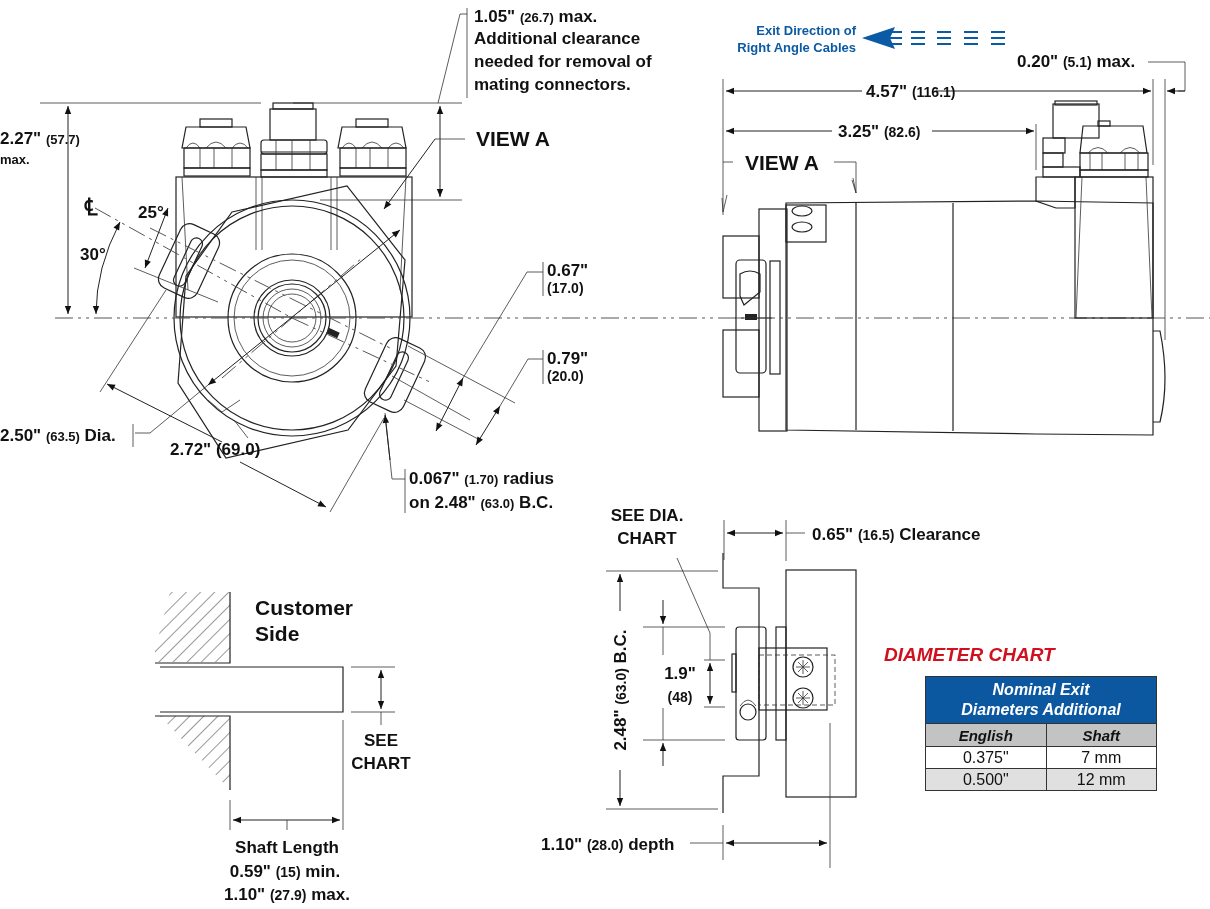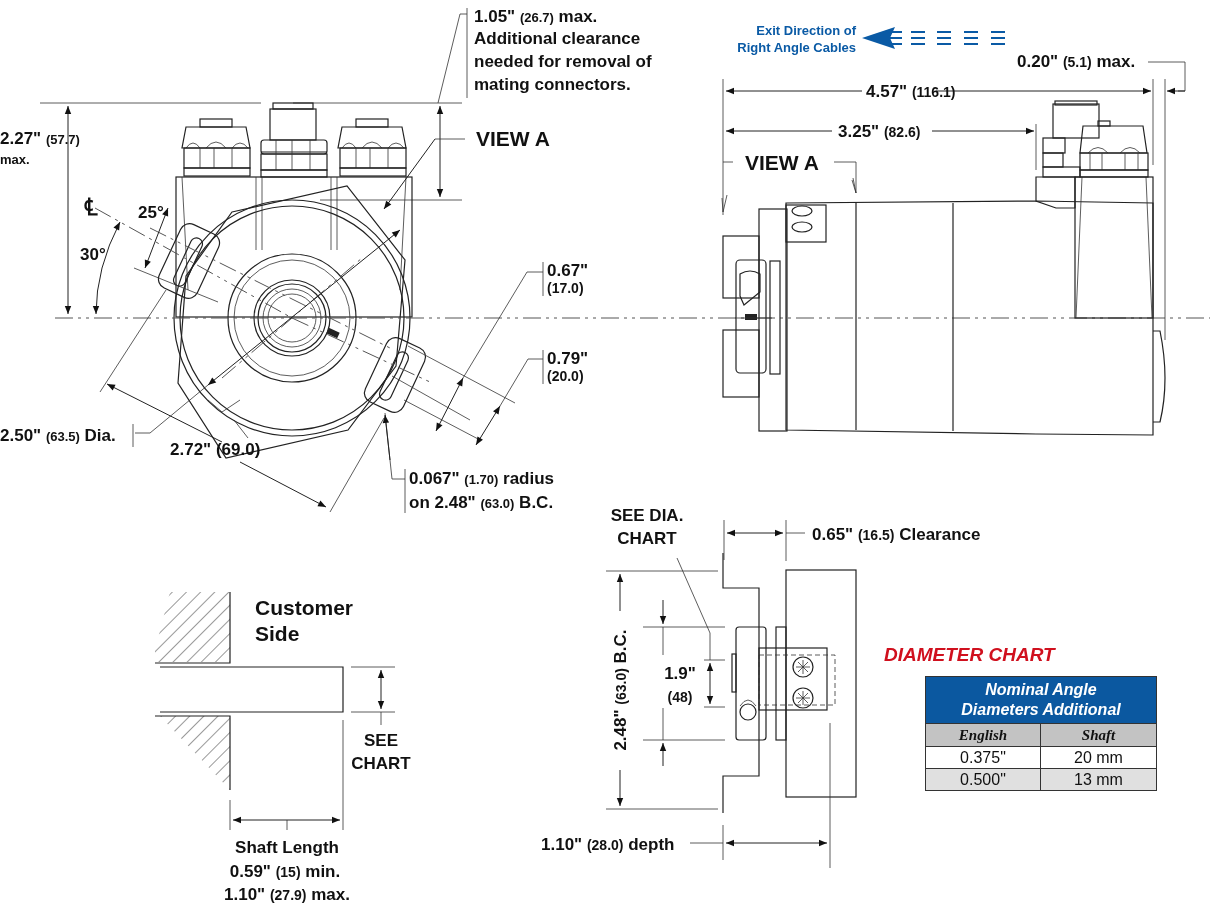--- a/index.html
+++ b/index.html
@@ -10,21 +10,21 @@
   .cl { stroke: #555; stroke-width: 1; fill: none; stroke-dasharray: 18 5 3 5 3 5; }
   .dim { stroke: #222; stroke-width: 1; fill: none; }
   .hatch { stroke: #333; stroke-width: 1; }
   .t { font-family: "Liberation Sans", sans-serif; font-weight: bold; fill: #111; }
   .ts { font-size: 13px; }
   .blue { fill: #0a5aa5; }
   .red { fill: #d0101e; font-style: italic; }
 
   .chart-table { position: absolute; left: 925px; top: 676px; width: 232px; border-collapse: collapse; border: 1.5px solid #333; font-family: "Liberation Sans", sans-serif; }
   .chart-table th.head { background: #0b58a0; color: #fff; font-style: italic; font-weight: bold; font-size: 16px; line-height: 20px; padding: 3px 4px; text-align: center; border: 1px solid #333; }
-  .chart-table th.col { background: #c3c3c3; color: #111; font-style: italic; font-weight: bold; font-size: 15px; padding: 1px 4px; border: 1px solid #333; height: 20px; font-family: Liberation Serif, serif; }
+  .chart-table th.col { background: #c3c3c3; color: #111; font-style: italic; font-weight: bold; font-size: 15px; padding: 1px 4px; border: 1px solid #333; height: 20px; }
   .chart-table td { font-size: 16px; color: #111; text-align: center; padding: 0 4px; height: 21px; border: 1px solid #333; }
   .chart-table tr.r0 td { background: #ffffff; }
   .chart-table tr.r1 td { background: #e0e0e0; }
 </style>
 </head>
 <body>
 
 <svg class="drawing" width="1210" height="909" viewBox="0 0 1210 909" xmlns="http://www.w3.org/2000/svg">
   <defs>
     <marker id="ar" viewBox="0 0 10 10" refX="10" refY="5" markerWidth="12" markerHeight="8" orient="auto-start-reverse" markerUnits="userSpaceOnUse">
@@ -339,30 +339,30 @@
   <text class="t" font-size="14" x="680" y="702" text-anchor="middle">(48)</text>
   <text class="t" font-size="17" x="541" y="850"><tspan>1.10"</tspan> <tspan font-size="14">(28.0)</tspan>  <tspan>depth</tspan></text>
 
   <text class="t red" font-size="19" x="884" y="661">DIAMETER CHART</text>
 </svg>
 
 <table class="chart-table">
   <tbody>
       <tr>
     <th class="head" colspan="2">
-      <span>Nominal Angle</span><br>
+      <span>Nominal Exit</span><br>
       <span>Diameters Additional</span>
     </th>
   </tr>
   <tr>
     <th class="col">English</th>
     <th class="col">Shaft</th>
   </tr>
   <tr class="r0">
     <td>0.375"</td>
-    <td>20 mm</td>
+    <td>7 mm</td>
   </tr>
   <tr class="r1">
     <td>0.500"</td>
-    <td>13 mm</td>
+    <td>12 mm</td>
   </tr>
 </tbody>
   </table>
 
 </body></html>

